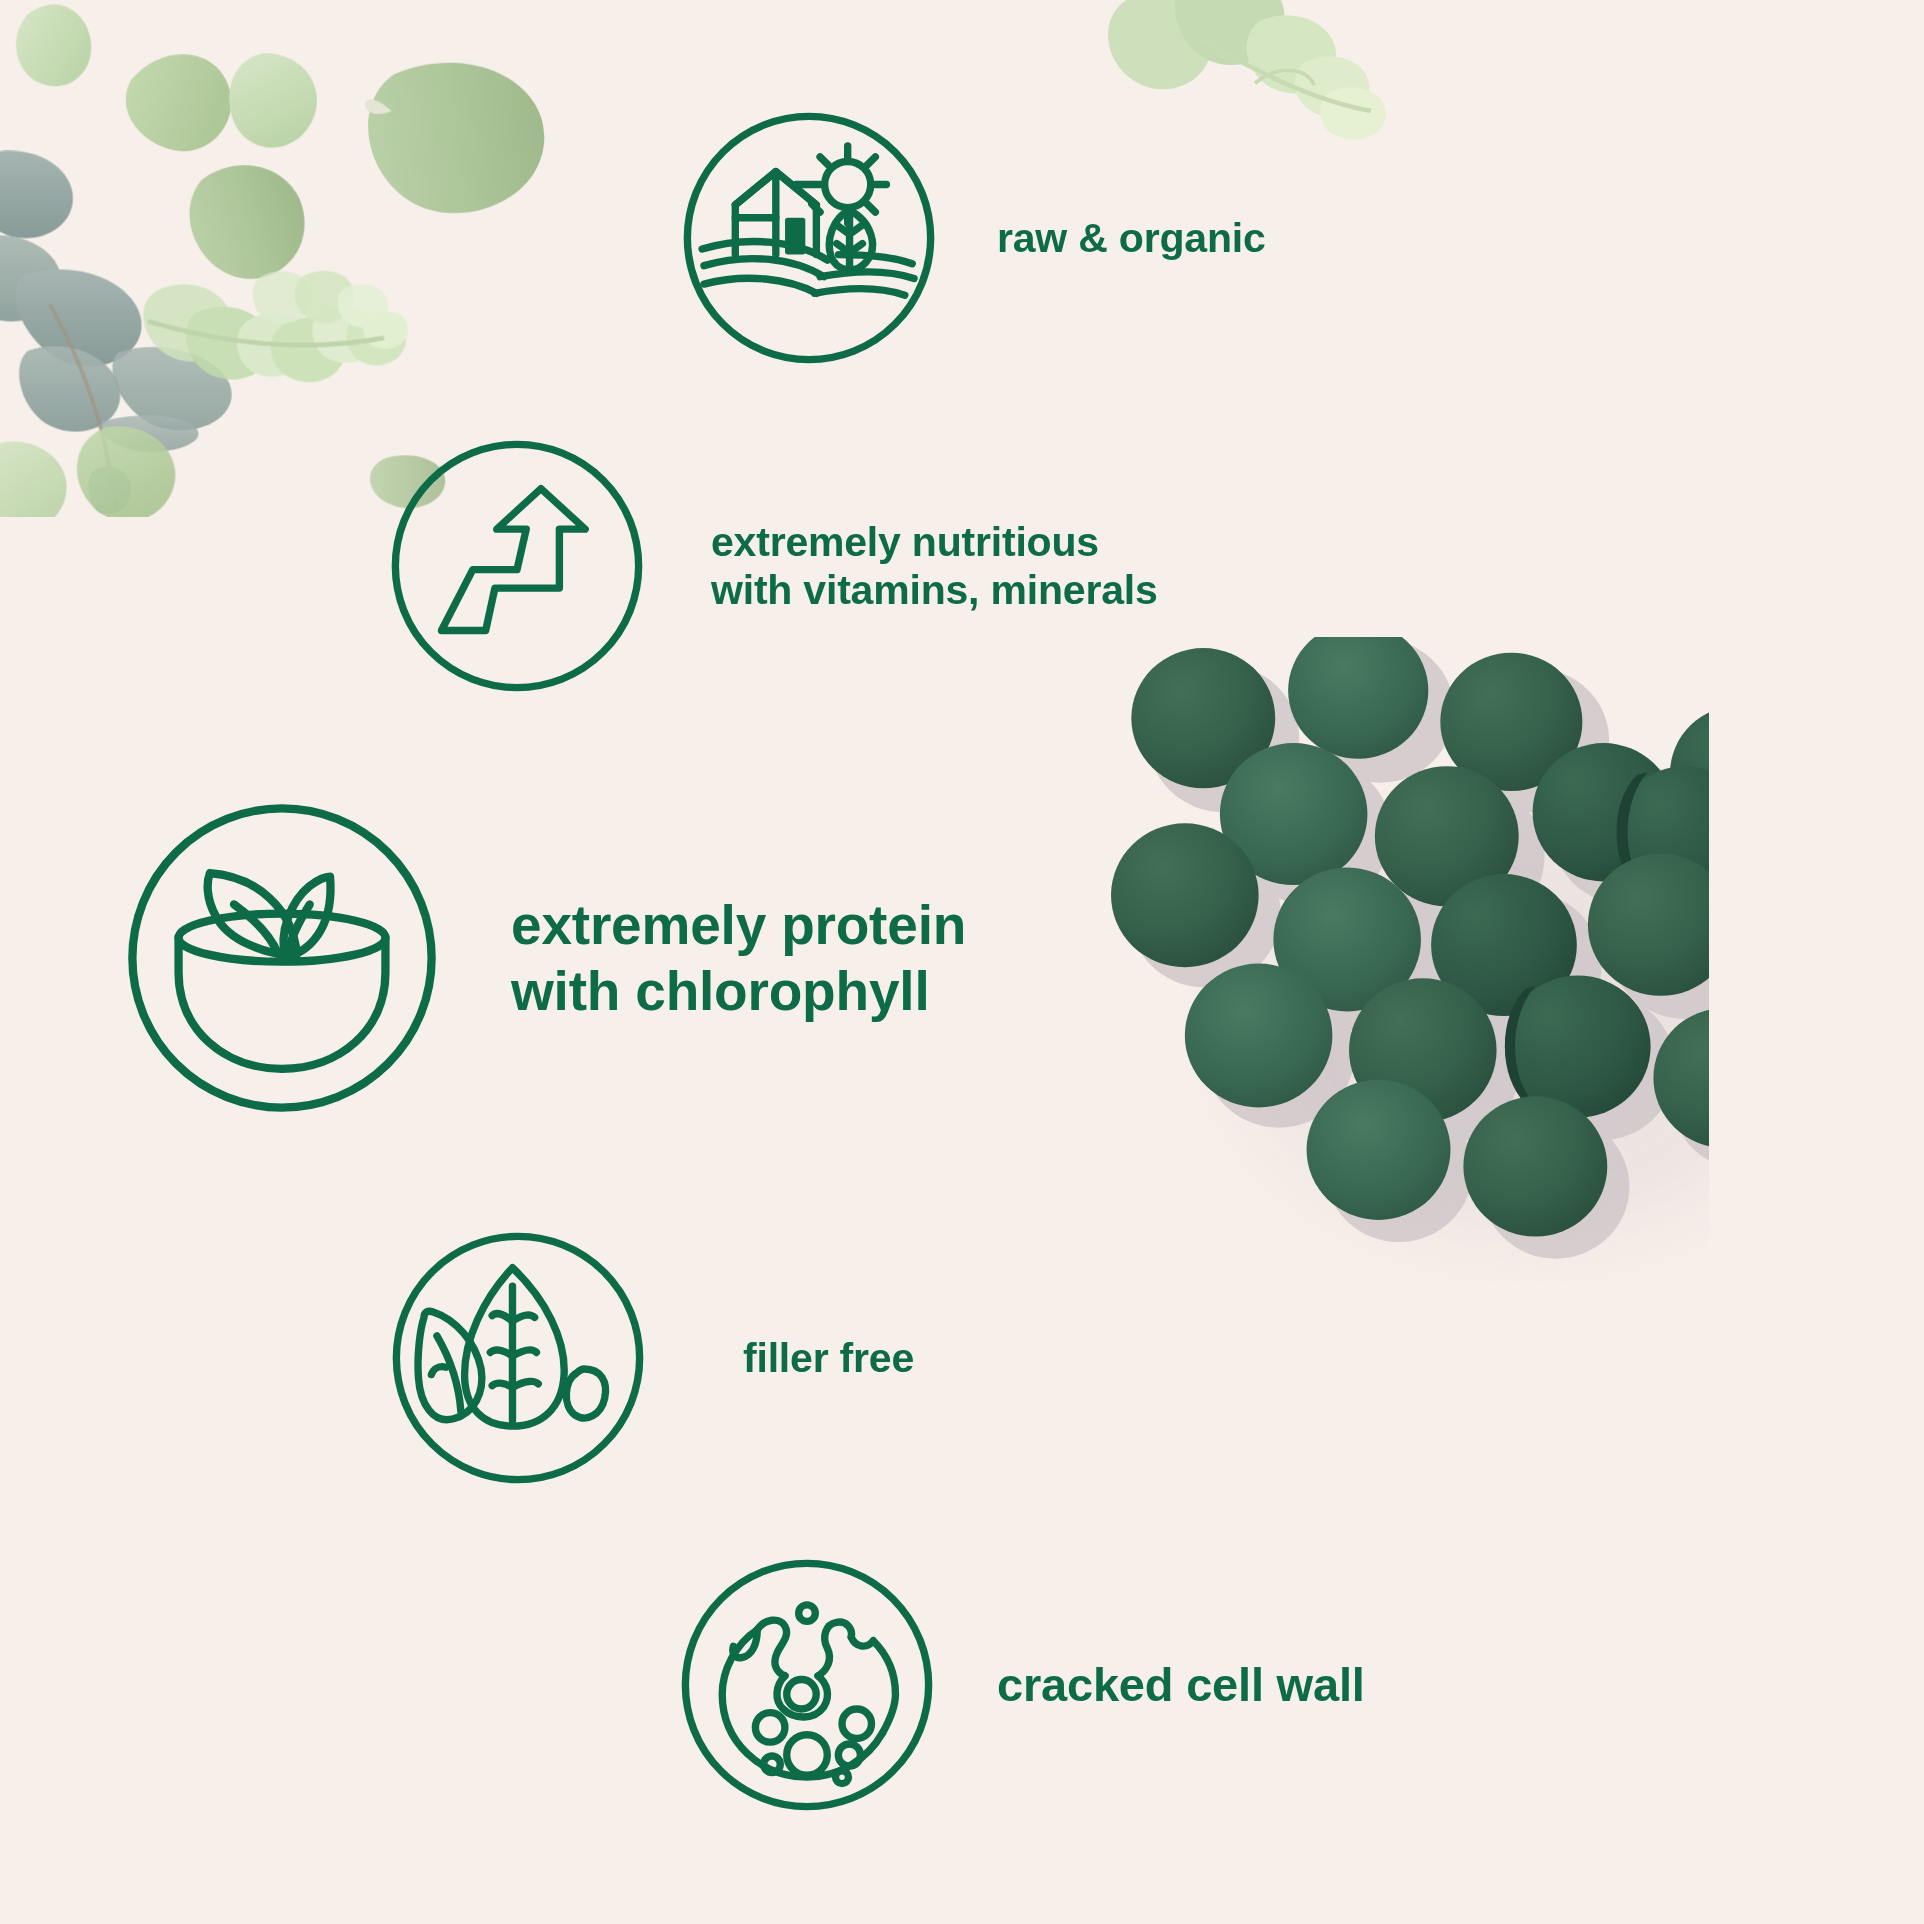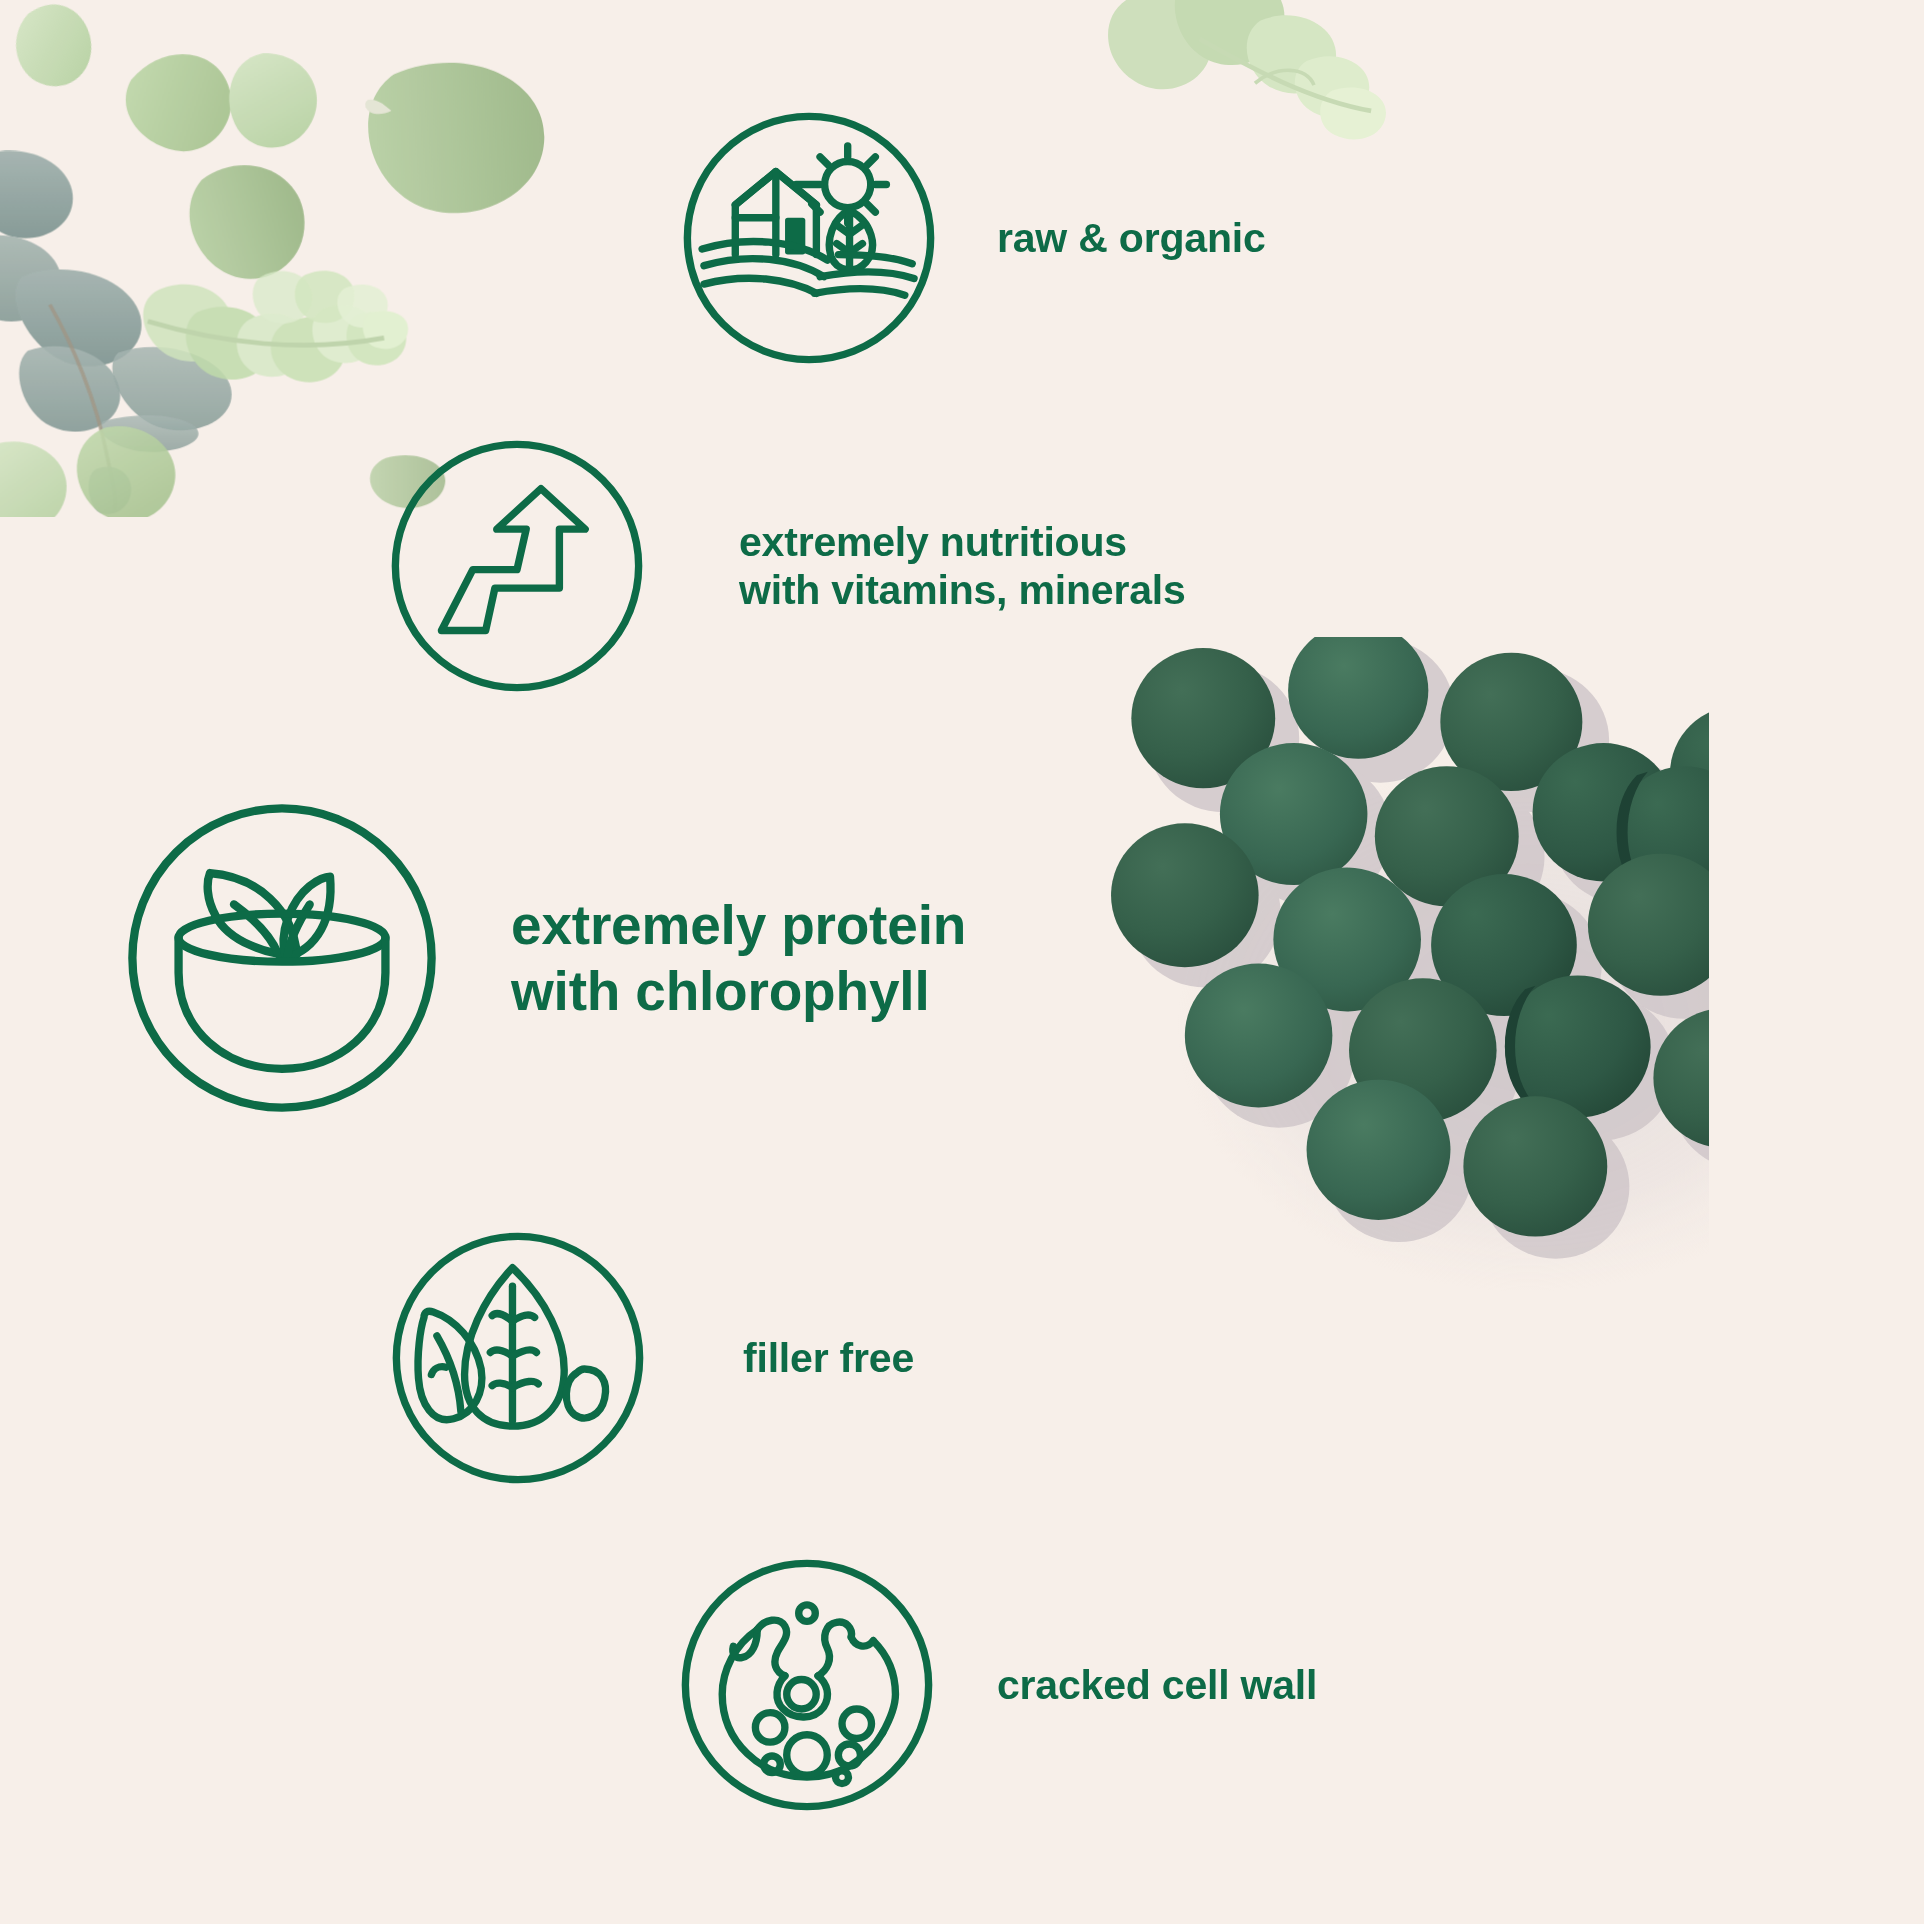--- a/index.html
+++ b/index.html
@@ -25,30 +25,30 @@
     font-weight:bold;
     letter-spacing:-0.2px;
     line-height:1.18;
     white-space:pre-line;
   }
 
   #feature-raw-organic{left:680px;top:109px;}
   #feature-raw-organic .feature-label{font-size:41px;margin-left:59px;}
 
   #feature-nutritious{left:388px;top:437px;}
-  #feature-nutritious .feature-label{font-size:41px;margin-left:93px;}
+  #feature-nutritious .feature-label{font-size:41px;margin-left:65px;}
 
   #feature-protein{left:125px;top:801px;}
   #feature-protein .feature-label{font-size:55px;margin-left:72px;line-height:1.2;}
 
   #feature-filler-free{left:389px;top:1229px;}
   #feature-filler-free .feature-label{font-size:41px;margin-left:96px;}
 
   #feature-cracked-cell{left:678px;top:1556px;}
-  #feature-cracked-cell .feature-label{font-size:41px;margin-left:61px;text-align:center;}
+  #feature-cracked-cell .feature-label{font-size:47px;margin-left:61px;text-align:center;}
 
   
   .tablets{position:absolute;left:1094px;top:637px;width:831px;height:701px;}
   .tablets svg{display:block;}
 </style>
 </head>
 <body>
 
 <div class="stage">
 

